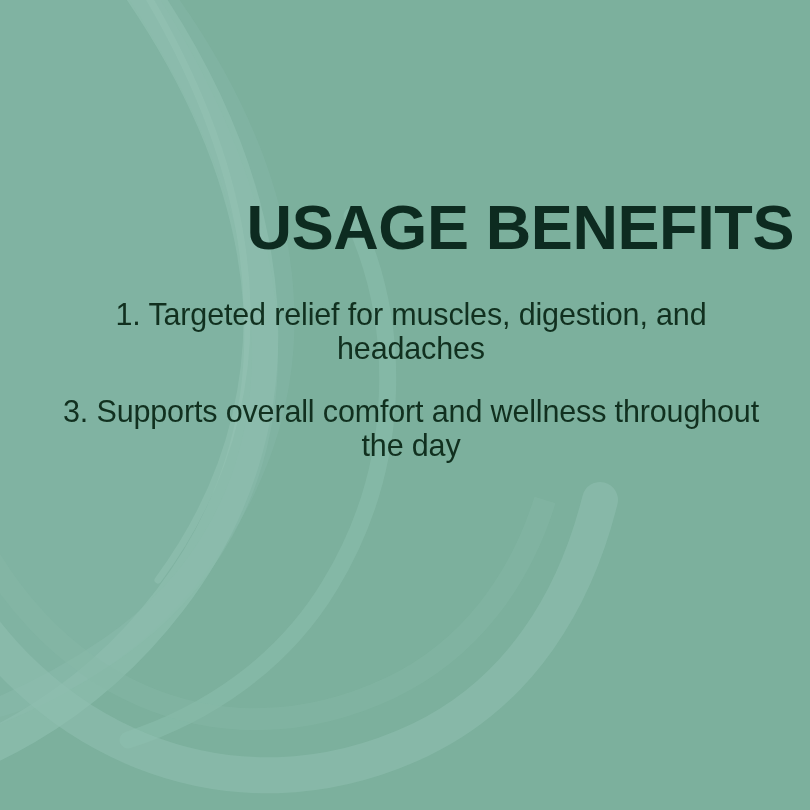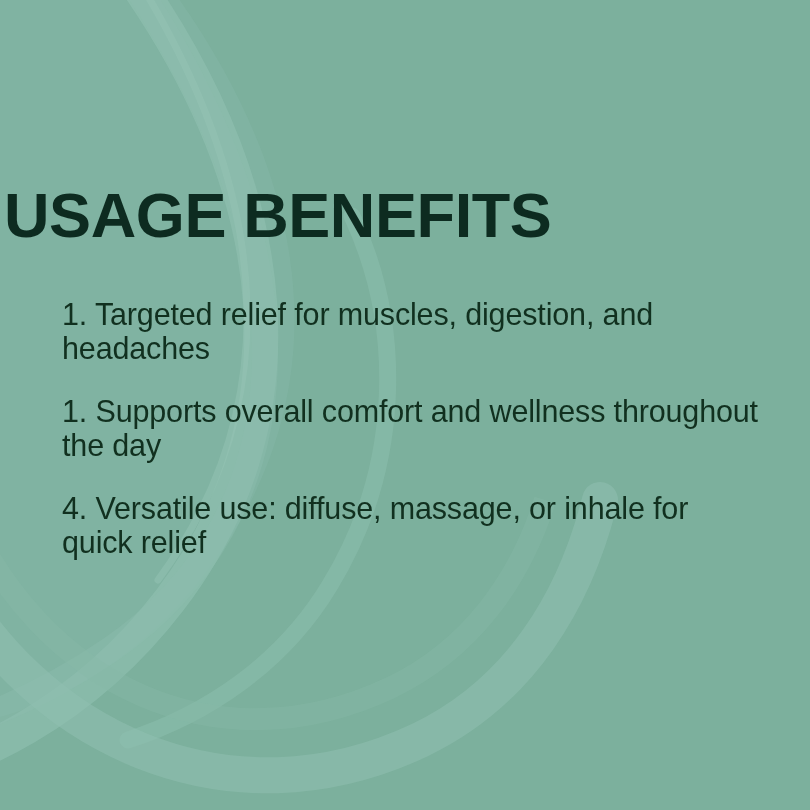--- a/index.html
+++ b/index.html
@@ -36,26 +36,26 @@
   #content {
     position: absolute;
     inset: 0;
     display: flex;
     flex-direction: column;
     align-items: center;
     z-index: 2;
   }
 
   #page-title {
-    margin: 4px;
+    margin: 16px;
     position: absolute;
     top: 178px;
     left: 0;
     right: 0;
-    text-align: left;
+    text-align: right;
     font-size: 63px;
     line-height: 1.06;
     font-weight: 700;
     letter-spacing: -0.4px;
     color: #0d2b20;
     text-transform: uppercase;
     font-family: "Liberation Sans", sans-serif;
   }
 
   #benefits-list {
@@ -64,21 +64,21 @@
     left: 50px;
     width: 710px;
     margin: 0;
     padding: 0;
     list-style: none;
   }
 
   .benefit-item {
     margin: 0 0 30px 12px;
     padding: 0;
-    text-align: left;
+    text-align: center;
     font-size: 30.5px;
     line-height: 33.5px;
     font-weight: 400;
     letter-spacing: -0.15px;
     color: #11301f;
     font-family: "Liberation Sans", sans-serif;
   }
   .benefit-item:last-child { margin-bottom: 0; }
 </style>
 </head>
@@ -123,18 +123,17 @@
                C 286 215, 276 420, 158 580" fill="none" stroke="#96c5b6" stroke-width="7" opacity="0.45" stroke-linecap="round"></path>
     </g>
   </svg>
 
   <div id="content">
 
     <h1 id="page-title">USAGE BENEFITS</h1>
 
     <ul id="benefits-list">
       <li class="benefit-item">1. Targeted relief for muscles, digestion, and headaches</li>
-      <li class="benefit-item">1. Supports overall comfort and wellness throughout the day</li>
-      <li class="benefit-item">4. Versatile use: diffuse, massage, or inhale for quick relief</li>
+      <li class="benefit-item">3. Supports overall comfort and wellness throughout the day</li>
     </ul>
 
   </div>
 </div>
 
 </body></html>

